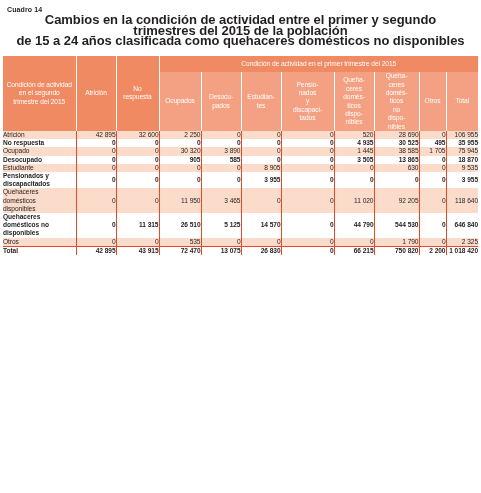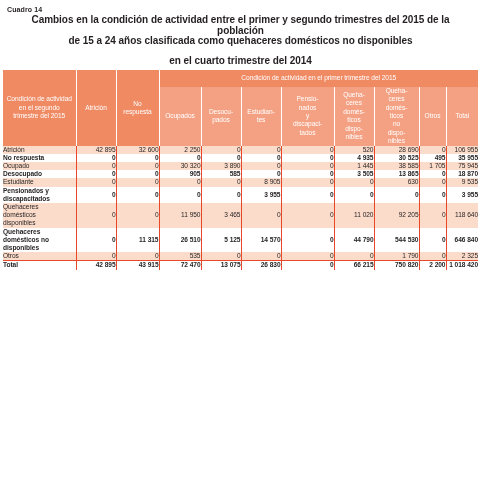--- a/index.html
+++ b/index.html
@@ -26,21 +26,21 @@
   
   .cuadro-label {
     font-size: 7px;
     font-weight: bold;
     color: #231f20;
     letter-spacing: 0.1px;
     margin: 1px 0 0 4px;
     line-height: 9px;
   }
   .title {
-    font-size: 10px;
+    font-size: 13px;
     font-weight: bold;
     color: #231f20;
     text-align: center;
     line-height: 10.6px;
     margin: 1px 12px 4px 12px;
     letter-spacing: -0.05px;
   }
 
   
   table.grid {
@@ -119,21 +119,20 @@
 </head>
 <body>
 
 <div class="sheet">
 
   <div class="cuadro-label">Cuadro 14</div>
 
   <div>
     <div class="title" style="margin-bottom:0">Cambios en la condición de actividad entre el primer y segundo trimestres del 2015 de la población</div>
     <div class="title" style="margin-top:0;margin-bottom:9px">de 15 a 24 años clasificada como quehaceres domésticos no disponibles</div>
-    <div class="title" style="margin-top:0">en el cuarto trimestre del 2014</div>
   </div>
 
   <table class="grid">
     <colgroup>
       <col style="width:73px">
       <col style="width:40px">
       <col style="width:43px">
       <col style="width:42px">
       <col style="width:40px">
       <col style="width:40px">

